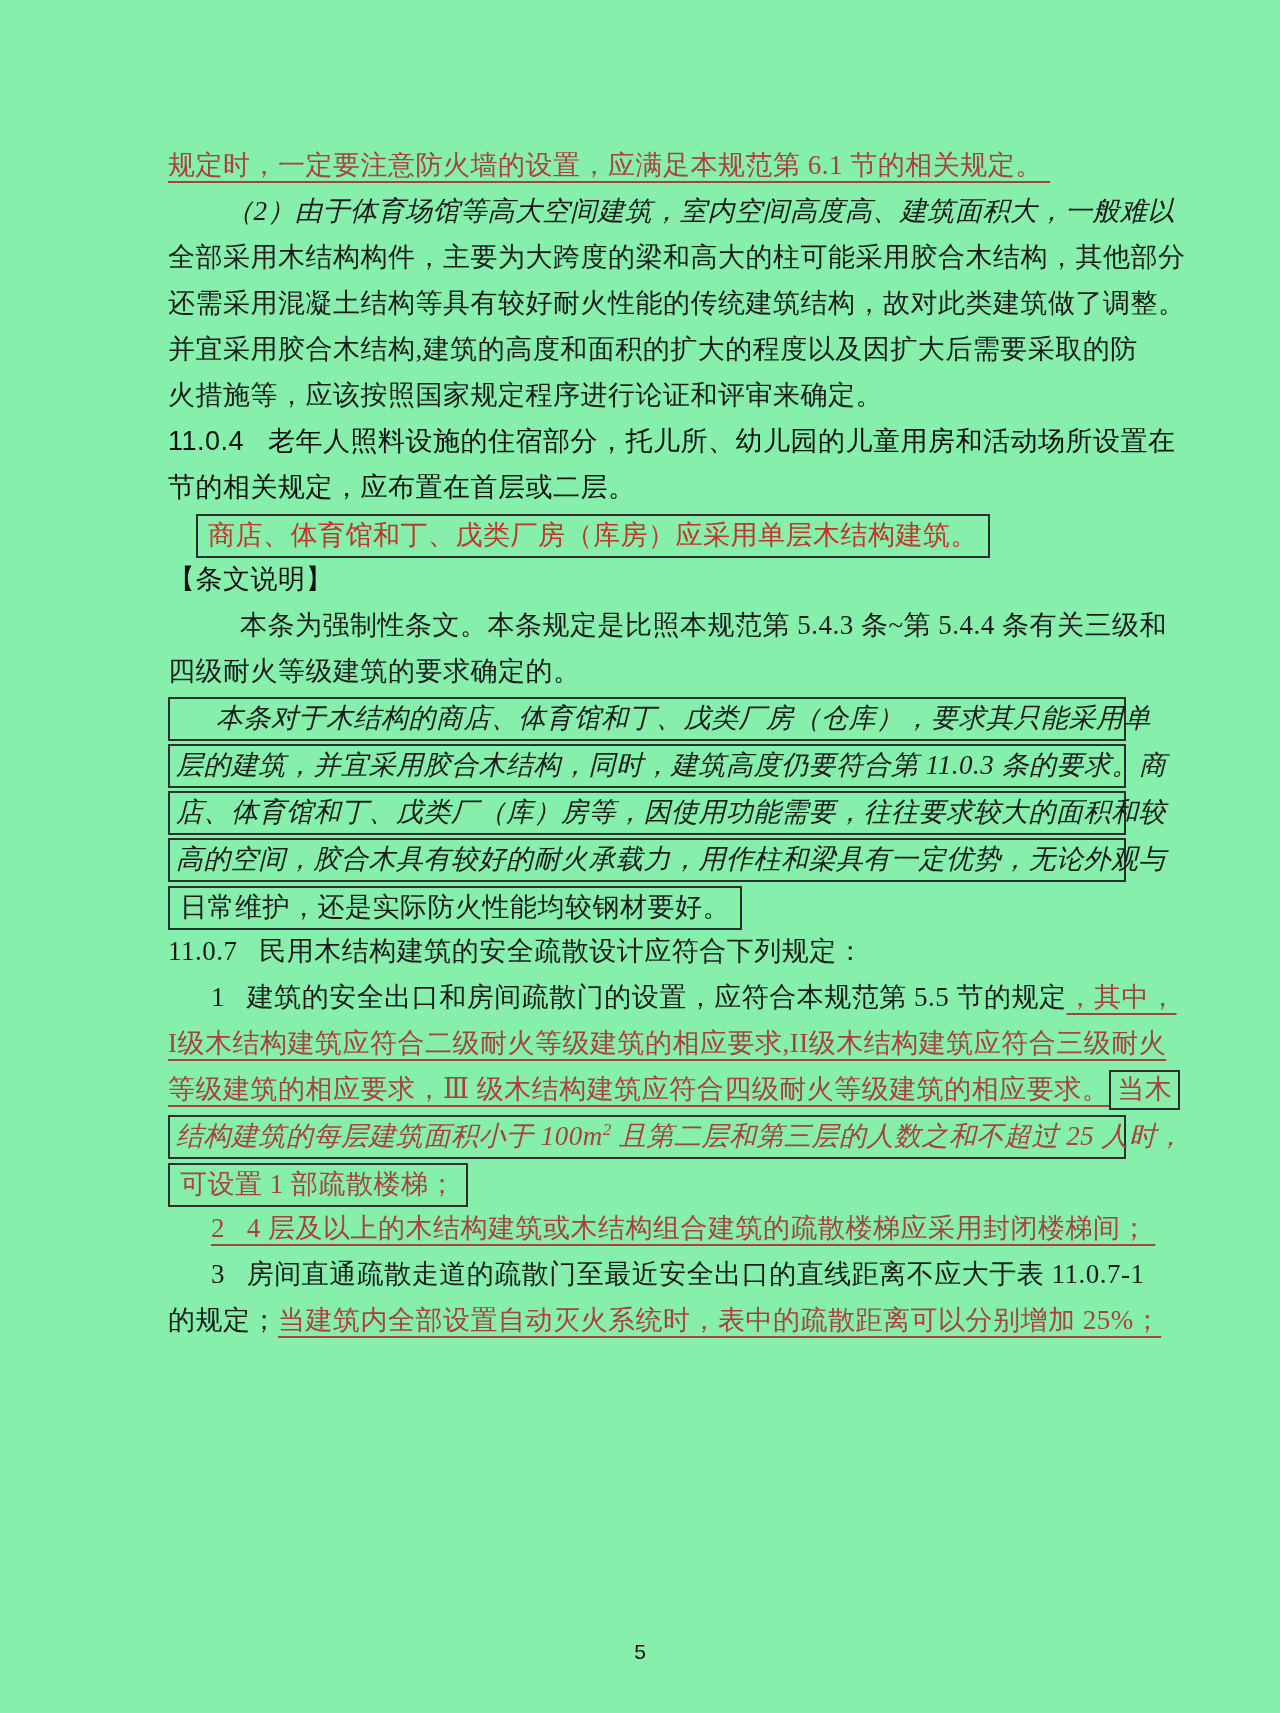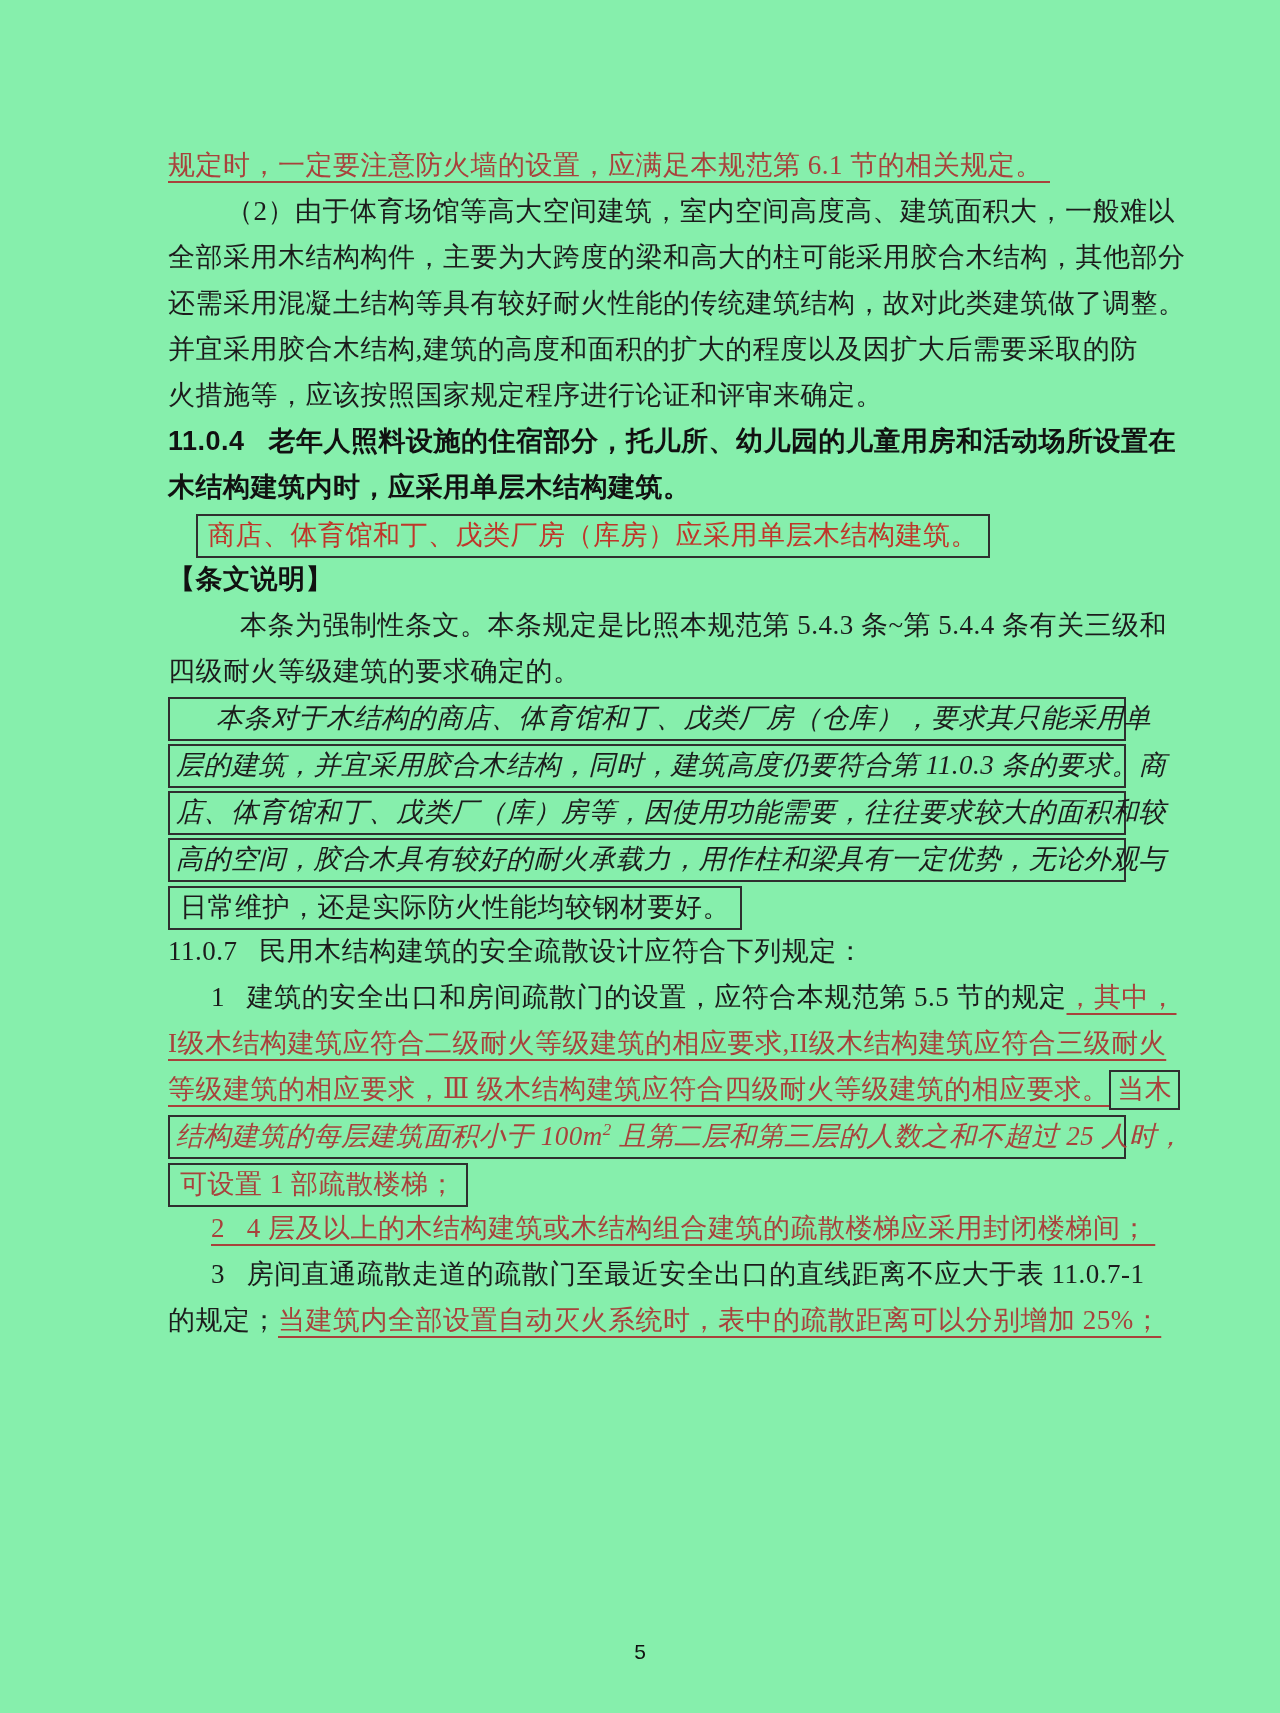--- a/index.html
+++ b/index.html
@@ -29,21 +29,21 @@
     position:relative;
     height:46px;
     line-height:46px;
     font-size:27px;
     white-space:pre;
     color:var(--ink);
     letter-spacing:0.5px;
   }
   
   .s-body{ color:var(--ink); font-family:"Liberation Serif","DejaVu Serif",serif; }
-  .s-heading{ color:#111; font-family:"Liberation Sans","DejaVu Sans",sans-serif; font-weight:700; font-size:27px; }
+  .s-heading{ color:#111; font-family:"Liberation Sans","DejaVu Sans",sans-serif; font-weight:400; font-size:27px; }
   .s-red{ color:var(--red);text-align:right; }
   .s-red-underline{
     color:var(--red);
     text-decoration:underline;
     text-decoration-color:var(--red);
     text-decoration-thickness:2px;
     text-underline-offset:7px;
   }
   .s-red-bold{ color:var(--red-bold); font-family:"Liberation Sans","DejaVu Sans",sans-serif; font-weight:400; }
   
@@ -81,27 +81,27 @@
     color:#111;
     font-family:"Liberation Sans","DejaVu Sans",sans-serif;
   }
 </style>
 </head>
 <body>
 
 <div class="page">
   <div class="content" id="doc-content">
       <div class="row"><span class="s-red-underline">规定时，一定要注意防火墙的设置，应满足本规范第 6.1 节的相关规定。 </span></div>
-      <div class="row" style="padding-left: 58px;"><span class="s-body">（2）由于体育场馆等高大空间建筑，室内空间高度高、建筑面积大，一般难以</span></div>
+      <div class="row" style="padding-left: 58px; font-style: italic;"><span class="s-body">（2）由于体育场馆等高大空间建筑，室内空间高度高、建筑面积大，一般难以</span></div>
       <div class="row"><span class="s-body">全部采用木结构构件，主要为大跨度的梁和高大的柱可能采用胶合木结构，其他部分</span></div>
       <div class="row"><span class="s-body">还需采用混凝土结构等具有较好耐火性能的传统建筑结构，故对此类建筑做了调整。</span></div>
       <div class="row"><span class="s-body">并宜采用胶合木结构,建筑的高度和面积的扩大的程度以及因扩大后需要采取的防</span></div>
       <div class="row"><span class="s-body">火措施等，应该按照国家规定程序进行论证和评审来确定。</span></div>
       <div class="row"><span class="s-heading">11.0.4   老年人照料设施的住宿部分，托儿所、幼儿园的儿童用房和活动场所设置在</span></div>
-      <div class="row"><span class="s-heading">木结构建筑内时，应采用单层木结构建筑。</span></div>
+      <div class="row"><span class="s-heading">节的相关规定，应布置在首层或二层。</span></div>
       <div class="row" style="padding-left: 28px;"><span class="fitwrap"><span class="s-red-bold">商店、体育馆和丁、戊类厂房（库房）应采用单层木结构建筑。</span></span></div>
       <div class="row"><span class="s-heading">【条文说明】</span></div>
       <div class="row" style="padding-left: 72px;"><span class="s-body">本条为强制性条文。本条规定是比照本规范第 5.4.3 条~第 5.4.4 条有关三级和</span></div>
       <div class="row"><span class="s-body">四级耐火等级建筑的要求确定的。</span></div>
       <div class="row box-full" style="padding-left: 46px;"><span class="s-body">本条对于木结构的商店、体育馆和丁、戊类厂房（仓库），要求其只能采用单</span></div>
       <div class="row box-full"><span class="s-body">层的建筑，并宜采用胶合木结构，同时，建筑高度仍要符合第 11.0.3 条的要求。商</span></div>
       <div class="row box-full"><span class="s-body">店、体育馆和丁、戊类厂（库）房等，因使用功能需要，往往要求较大的面积和较</span></div>
       <div class="row box-full"><span class="s-body">高的空间，胶合木具有较好的耐火承载力，用作柱和梁具有一定优势，无论外观与</span></div>
       <div class="row"><span class="fitwrap"><span class="s-body">日常维护，还是实际防火性能均较钢材要好。</span></span></div>
       <div class="row"><span class="s-body">11.0.7   民用木结构建筑的安全疏散设计应符合下列规定：</span></div>

